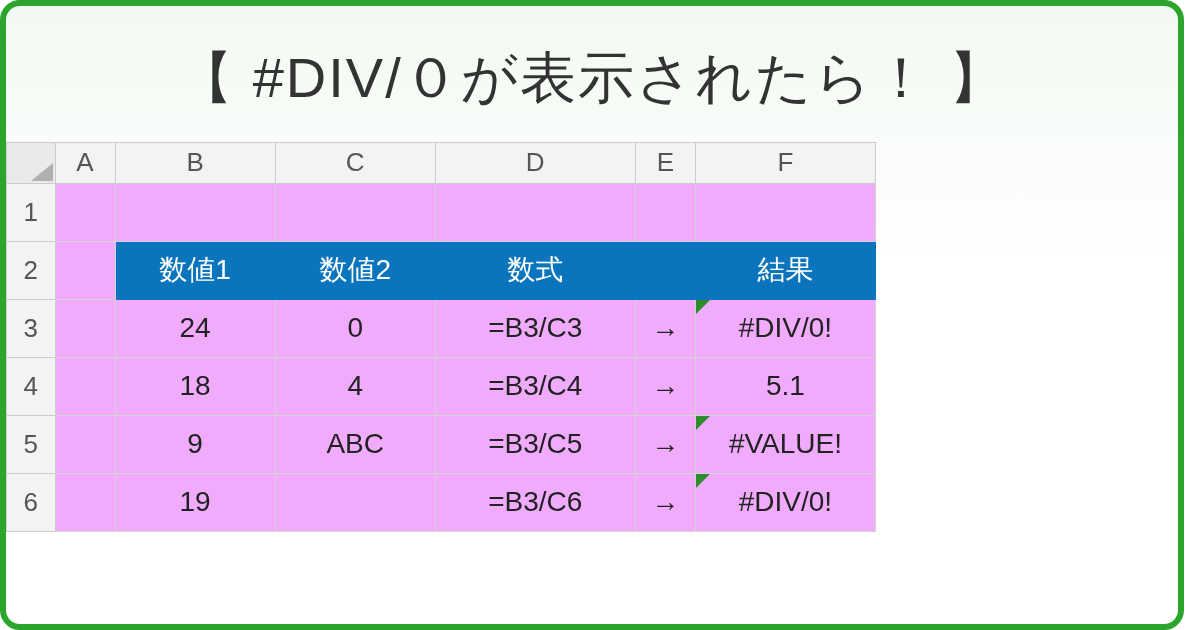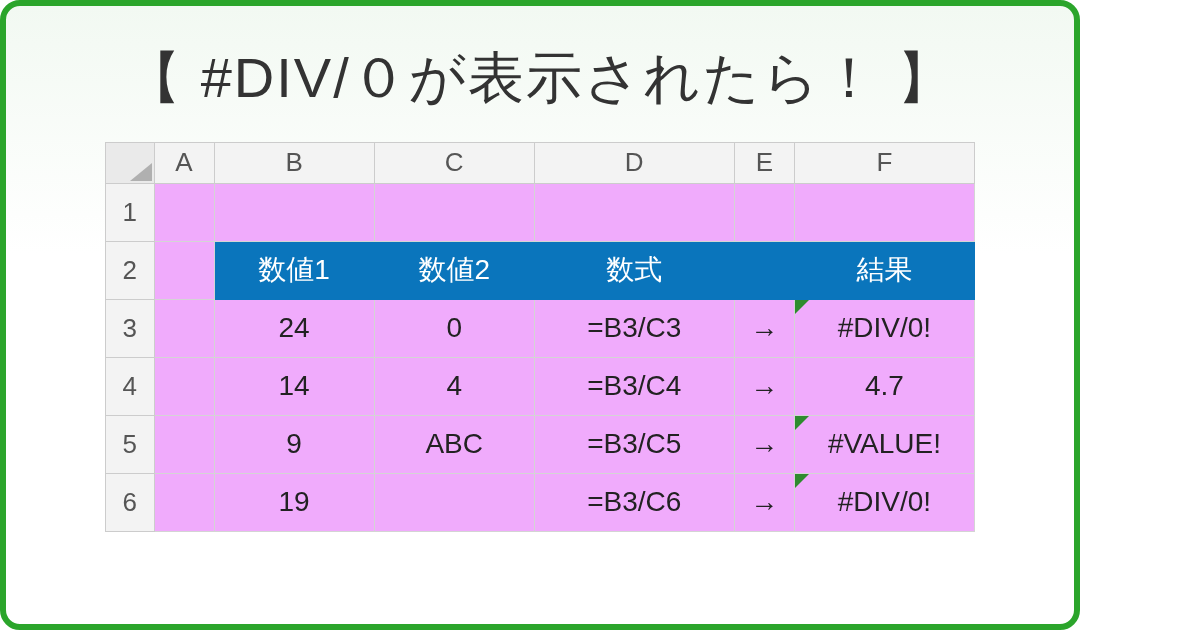--- a/index.html
+++ b/index.html
@@ -4,28 +4,27 @@
   <style>
     * { margin: 0; padding: 0; box-sizing: border-box; }
     body {
       width: 1200px;
       height: 630px;
       font-family: "Yu Gothic", "Meiryo", sans-serif;
       background: #fff;
       position: relative;
     }
     .outer-frame {
-      width: 1080px;
+      width: 1184px;
       height: 630px;
       border: 6px solid #2ba52b;
       border-radius: 20px;
       background: linear-gradient(180deg, #f2f9f2 0%, #ffffff 40%);
       display: flex;
       flex-direction: column;
-      align-items: center;
       overflow: hidden;
     }
     .title {
       font-size: 56px;
       text-align: center;
       margin-top: 35px;
       margin-bottom: 25px;
       letter-spacing: 2px;
       color: #333;
       font-weight: 400;
@@ -173,25 +172,25 @@
         <td class="cell">24</td>
         <td class="cell">0</td>
         <td class="cell">=B3/C3</td>
         <td class="cell arrow">→</td>
         <td class="cell err-mark">#DIV/0!</td>
       </tr>
 
       <tr>
         <th class="row-header">4</th>
         <td class="cell"></td>
-        <td class="cell">14</td>
+        <td class="cell">18</td>
         <td class="cell">4</td>
         <td class="cell">=B3/C4</td>
         <td class="cell arrow">→</td>
-        <td class="cell">4.7</td>
+        <td class="cell">5.1</td>
       </tr>
 
       <tr>
         <th class="row-header">5</th>
         <td class="cell"></td>
         <td class="cell">9</td>
         <td class="cell">ABC</td>
         <td class="cell">=B3/C5</td>
         <td class="cell arrow">→</td>
         <td class="cell err-mark">#VALUE!</td>

